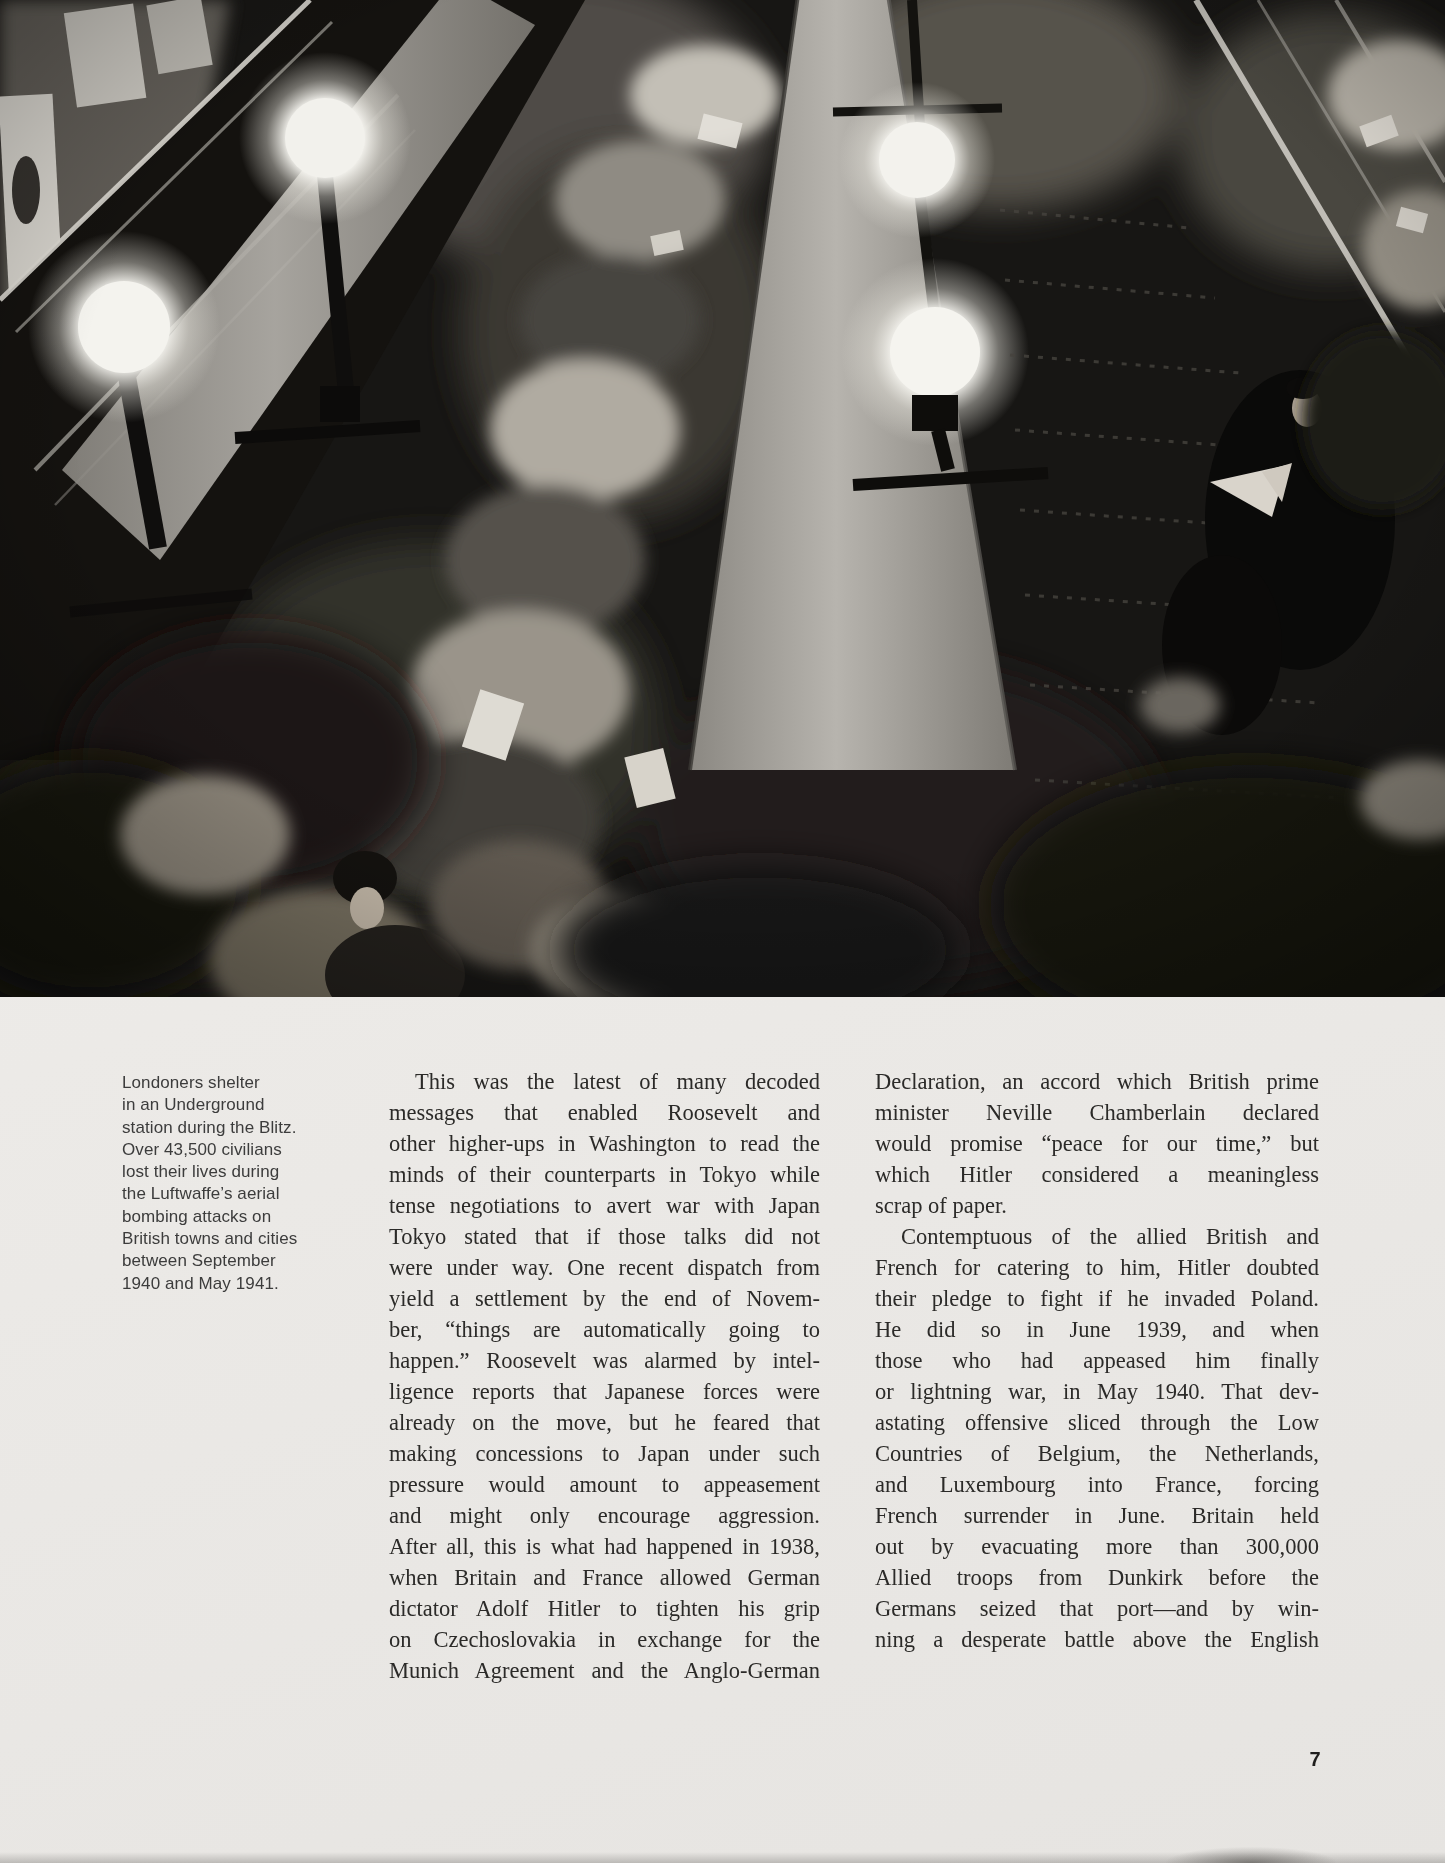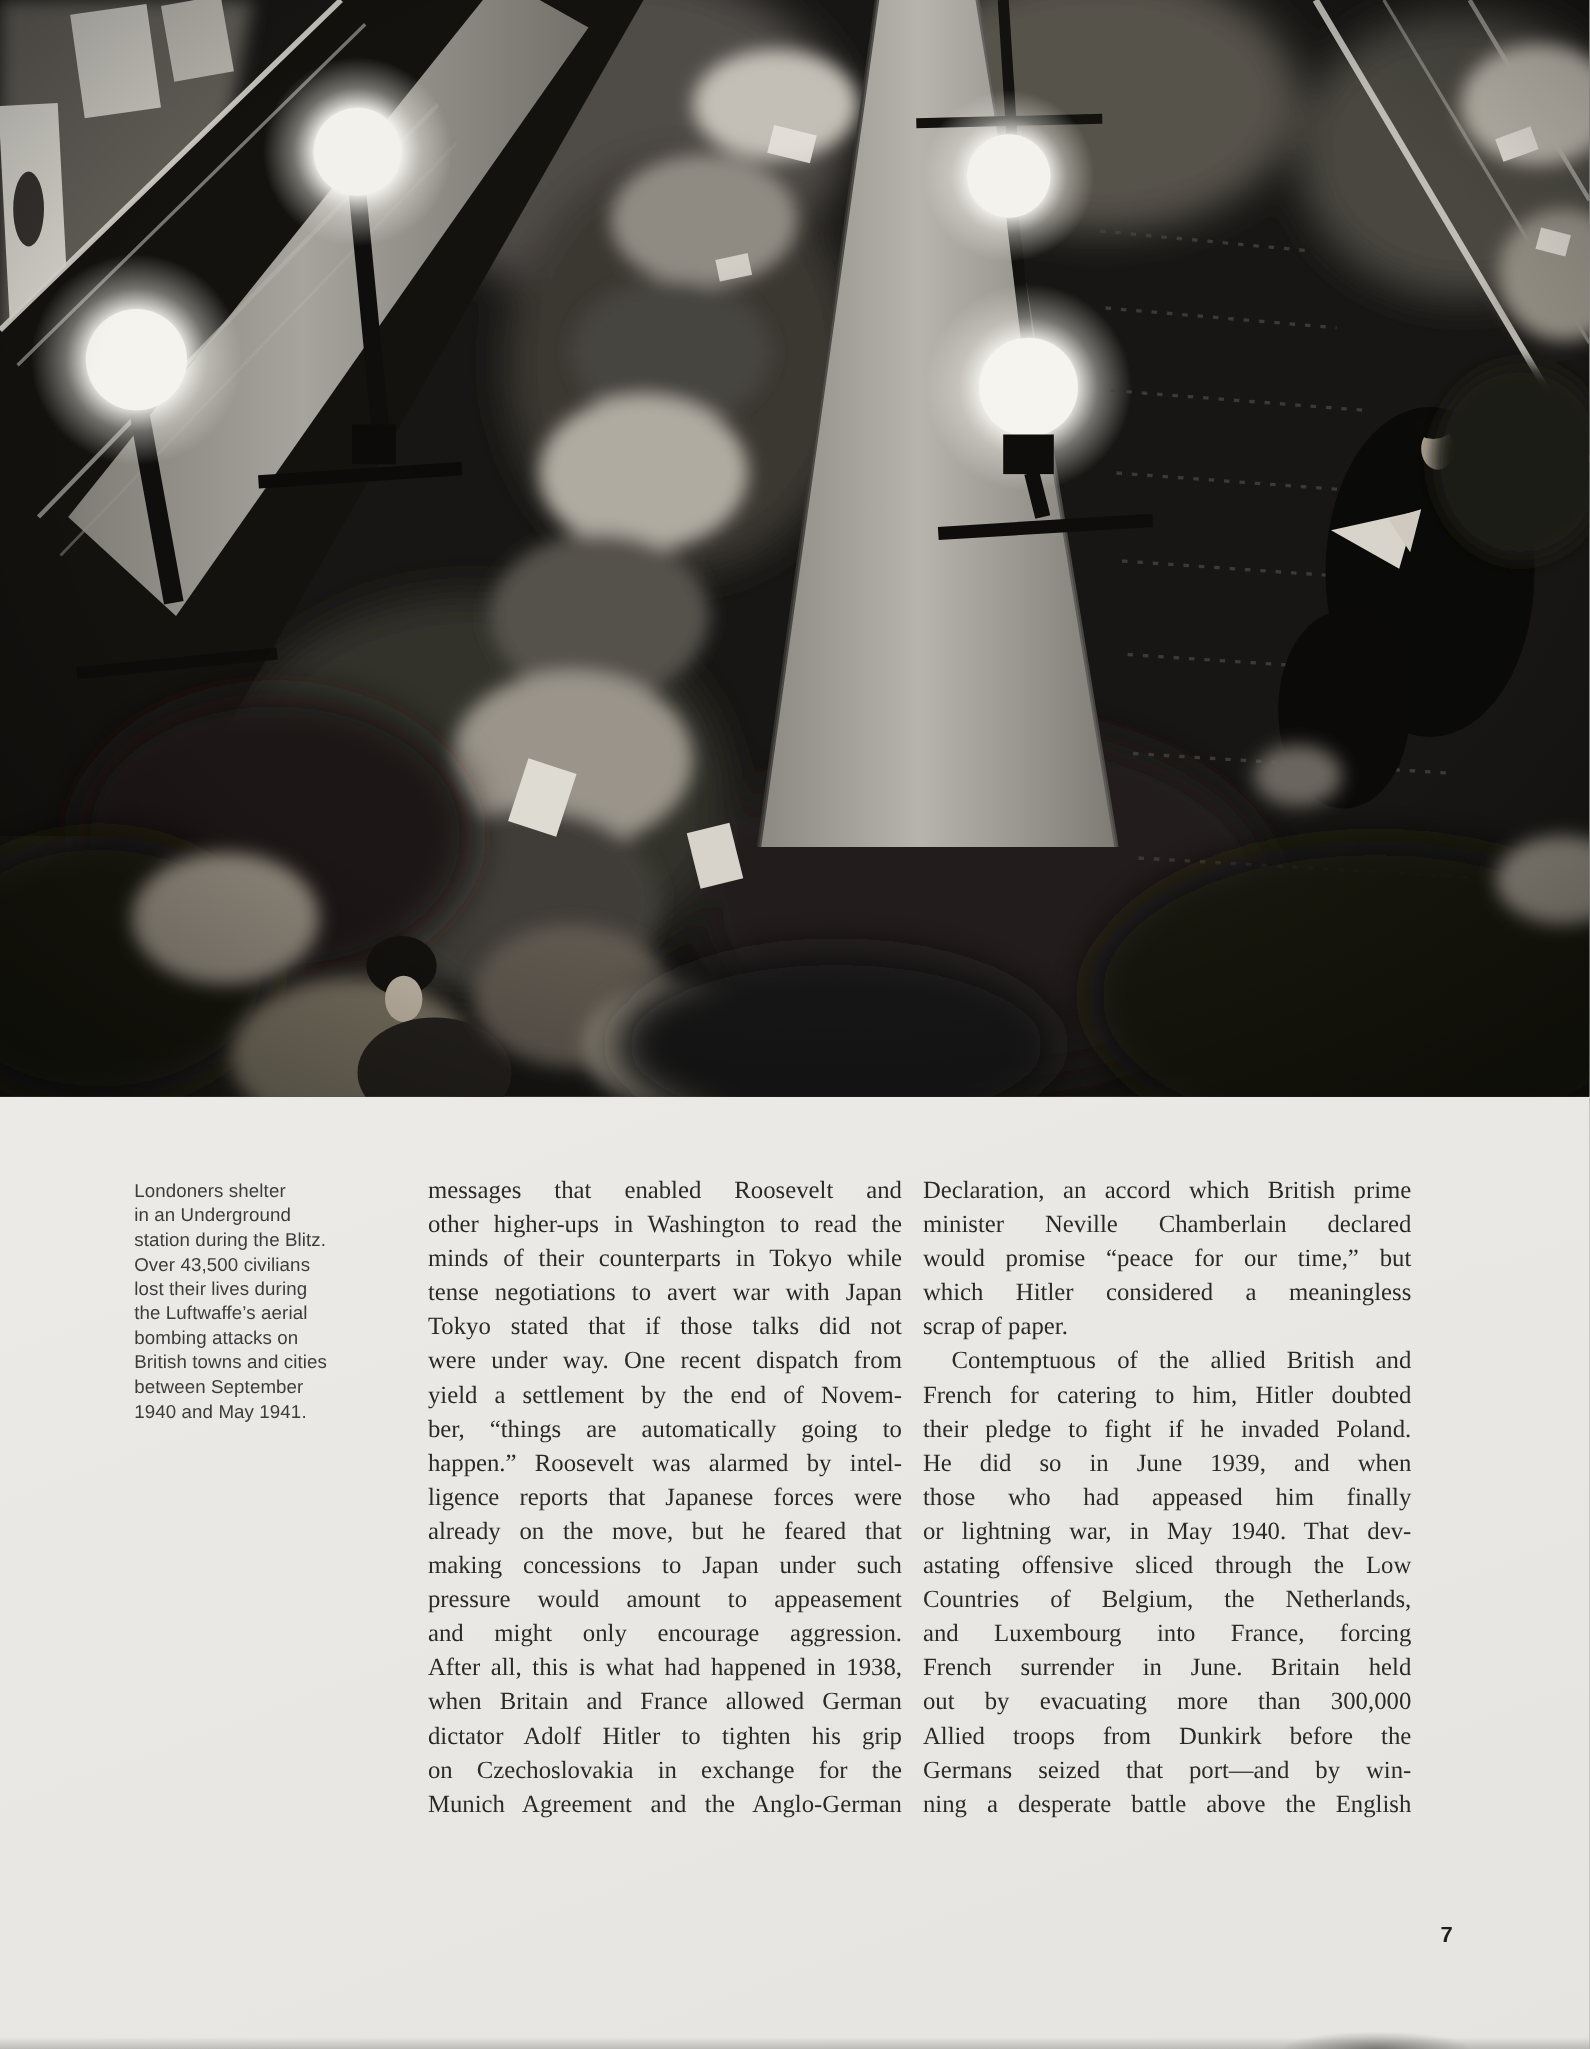--- a/index.html
+++ b/index.html
@@ -19,21 +19,21 @@
   .photo svg{display:block;width:100%;height:100%;}
   .caption{
     position:absolute;left:122px;top:1072px;width:222px;
     font-family:"Liberation Sans",sans-serif;
     font-size:17px;line-height:22.3px;
     color:#3c3c3c;letter-spacing:.1px;
   }
   .caption .line{white-space:nowrap;}
   .bodycol{position:absolute;top:1066px;}
   .col1{left:389px;width:431px;}
-  .col2{left:839px;width:444px;}
+  .col2{left:875px;width:444px;}
   .bl{
     font-family:"Liberation Serif",serif;
     font-size:22.5px;line-height:31px;
     color:#2b2a28;
     text-align:justify;text-align-last:justify;
     white-space:nowrap;
   }
   .bl.flush{text-align:left;text-align-last:left;}
   .bl.indent{text-indent:26px;}
   .pagenum{
@@ -226,20 +226,21 @@
       <div class="line">Over 43,500 civilians</div>
       <div class="line">lost their lives during</div>
       <div class="line">the Luftwaffe’s aerial</div>
       <div class="line">bombing attacks on</div>
       <div class="line">British towns and cities</div>
       <div class="line">between September</div>
       <div class="line">1940 and May 1941.</div>
     </div>
 
   <div class="bodycol col1">
+      <div class="bl indent">This was the latest of many decoded</div>
       <div class="bl">messages that enabled Roosevelt and</div>
       <div class="bl">other higher-ups in Washington to read the</div>
       <div class="bl">minds of their counterparts in Tokyo while</div>
       <div class="bl">tense negotiations to avert war with Japan</div>
       <div class="bl">Tokyo stated that if those talks did not</div>
       <div class="bl">were under way. One recent dispatch from</div>
       <div class="bl">yield a settlement by the end of Novem-</div>
       <div class="bl">ber, “things are automatically going to</div>
       <div class="bl">happen.” Roosevelt was alarmed by intel-</div>
       <div class="bl">ligence reports that Japanese forces were</div>

